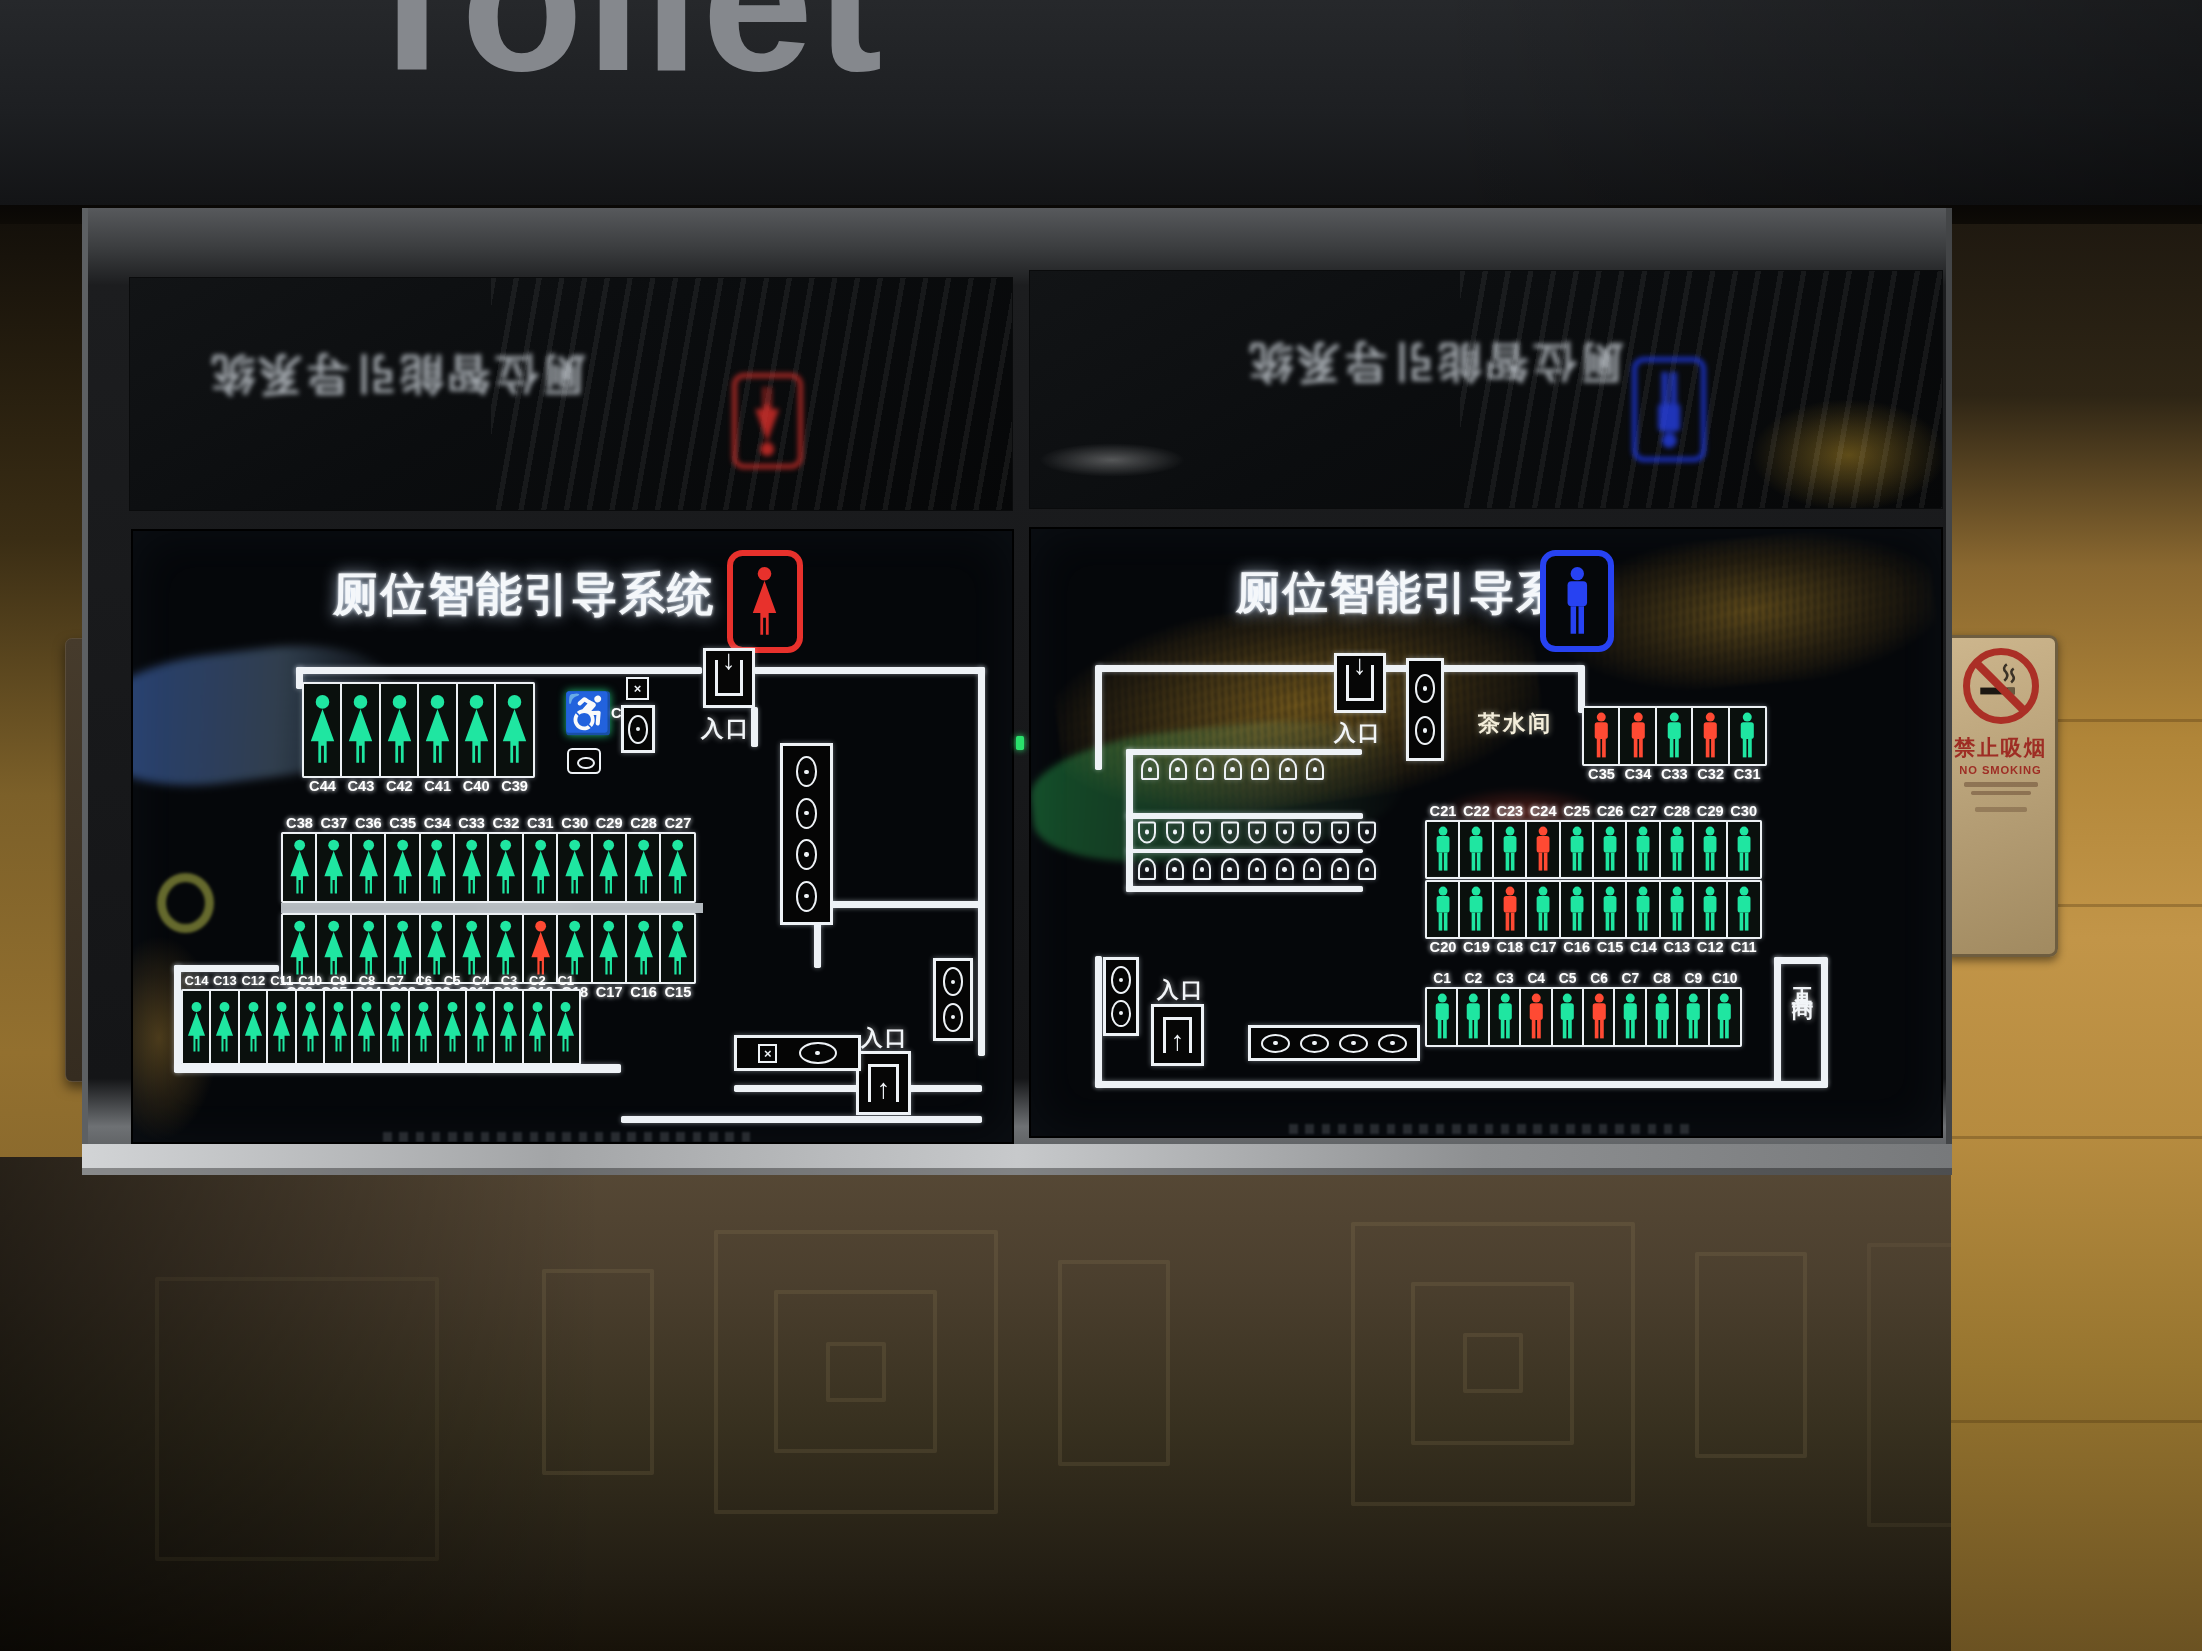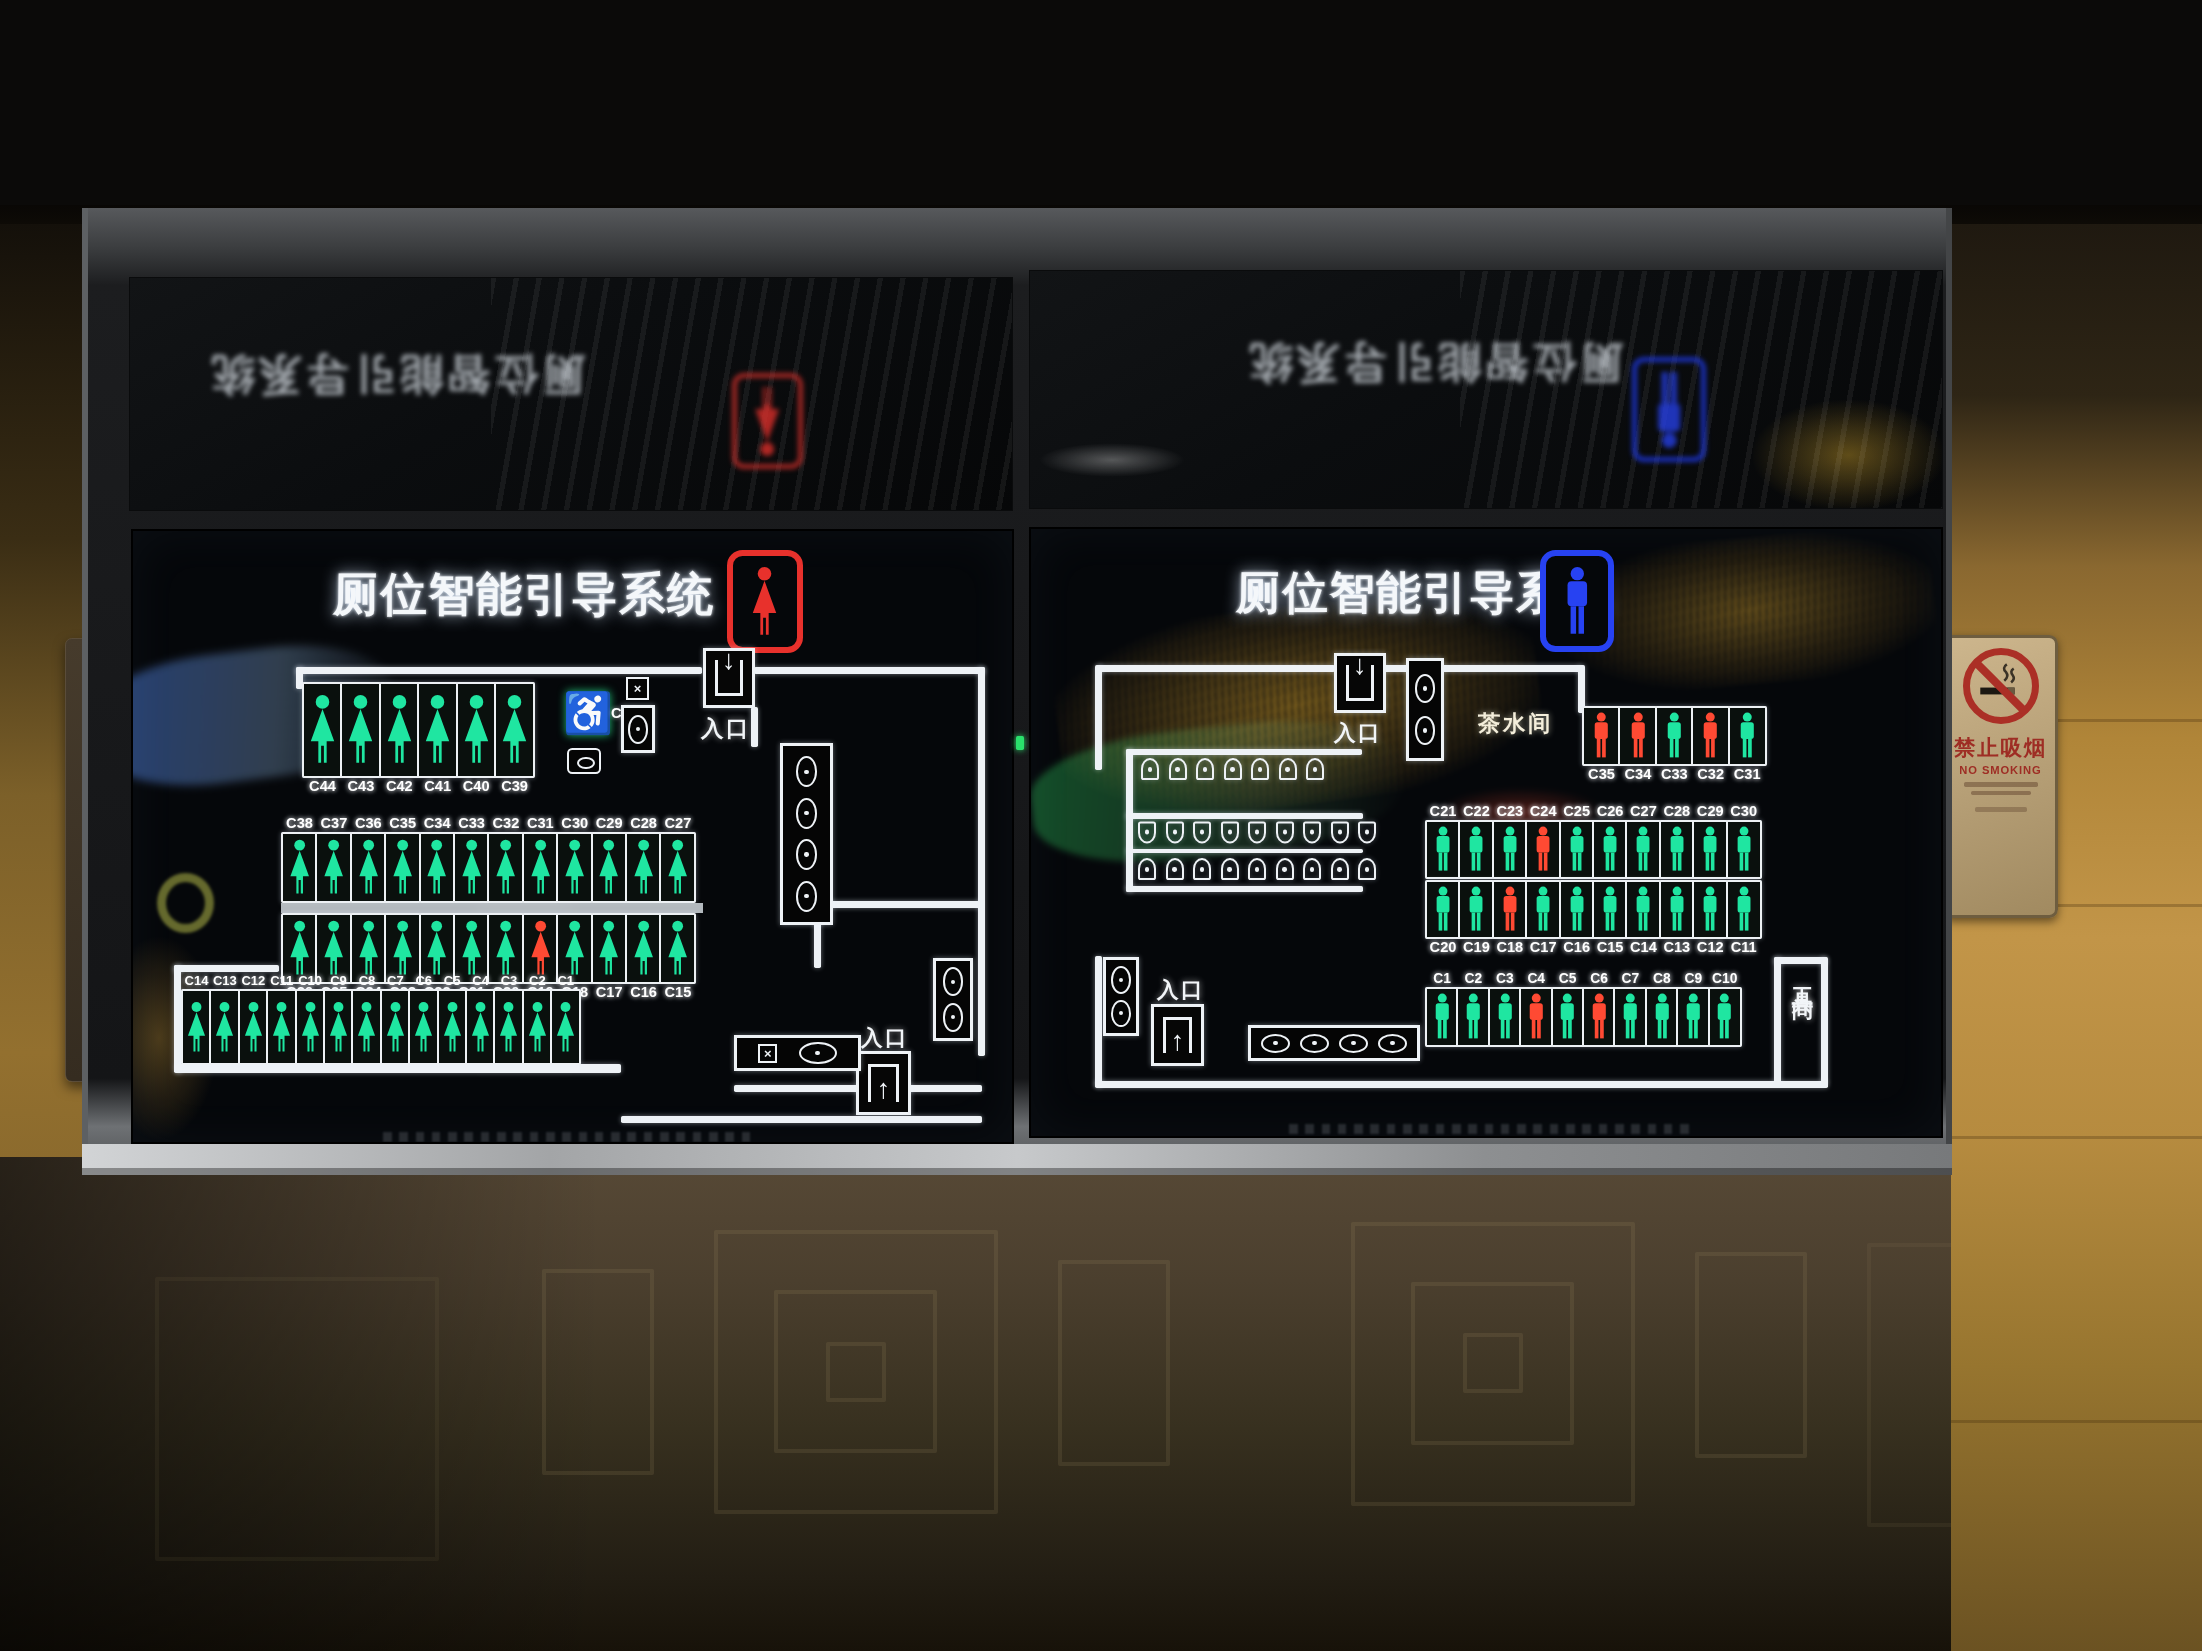--- a/index.html
+++ b/index.html
@@ -20,21 +20,21 @@
   
   .lwall{left:0;top:224px;width:131px;height:1428px;
        background:linear-gradient(180deg,#14100a 0%,#3a2d14 22%,#7c6029 40%,#93702f 58%,#80622a 78%,#4a3917 100%)}
   .rwall{left:1951px;top:224px;width:251px;height:1428px;
        background:linear-gradient(180deg,#1f1910 0%,#2e2515 12%,#8a6830 24%,#b08538 36%,#c29548 50%,#b68b3f 64%,#97752f 80%,#6b5222 100%)}
   .rwall .seam{position:absolute;left:0;width:100%;height:2.6px;background:rgba(60,40,10,.28)}
   .plaque{border-radius:6.9px;background:linear-gradient(180deg,#463b2c,#352c20);border:1.7px solid #5a4c39;
        box-shadow:0 5.2px 12px rgba(0,0,0,.5)}
 
   
-  .nosign{left:1943px;top:635px;width:115px;height:283px;border-radius:8.6px;
+  .nosign{left:1943px;top:635px;width:115px;height:322px;border-radius:8.6px;
        background:linear-gradient(160deg,#cdb68d,#b29b72 60%,#a18a60);border:3.4px solid #6e5d3f;
        box-shadow:0 3.4px 8.6px rgba(0,0,0,.45);display:flex;flex-direction:column;align-items:center;padding-top:10.3px}
   .ncircle{position:relative;width:76px;height:76px;border:7.7px solid #ab2f26;border-radius:50%;flex:none}
   .nslash{position:absolute;left:-5.2px;top:27px;width:71px;height:7.7px;background:#ab2f26;transform:rotate(45deg)}
   .ntext1{margin-top:8.6px;font-size:21.5px;font-weight:bold;color:#9e2d24;letter-spacing:1.7px}
   .ntext2{margin-top:1.7px;font-size:11.2px;font-weight:bold;color:#9e2d24;letter-spacing:0.9px}
   .nfine{margin-top:6.9px;width:74px;height:4.3px;background:rgba(90,60,40,.45);border-radius:1.7px}
   .nfine.s2{margin-top:4.3px;width:60px}
   .nfine.s3{margin-top:12px;width:52px;background:rgba(90,60,40,.35)}
 
@@ -113,20 +113,24 @@
 
   .glare{position:absolute;pointer-events:none;mix-blend-mode:screen}
   .bezeltxt{position:absolute;height:9.5px;background:repeating-linear-gradient(90deg,rgba(190,200,210,.4) 0 8.6px,rgba(190,200,210,0) 8.6px 16.3px);
        filter:blur(1.3px);opacity:.45}
 </style>
 </head>
 <body>
 
 <div class="stage">
 
+  <div class="abs hdr">
+    <div class="hdr-title">Toilet</div>
+    <div class="hdr-shade"></div>
+  </div>
   <div class="abs ceil"></div>
 
   <div class="abs lwall"></div>
   <div class="abs plaque" style="left:65px;top:638px;width:55px;height:444px"></div>
 
   <div class="abs bwall">
     <div class="dark"></div>
     <div class="motif" style="left:714px;top:73px;width:284px;height:284px"></div>
     <div class="motif-in" style="left:774px;top:133px;width:163px;height:163px"></div>
     <div class="motif-core" style="left:826px;top:185px;width:60px;height:60px"></div>

